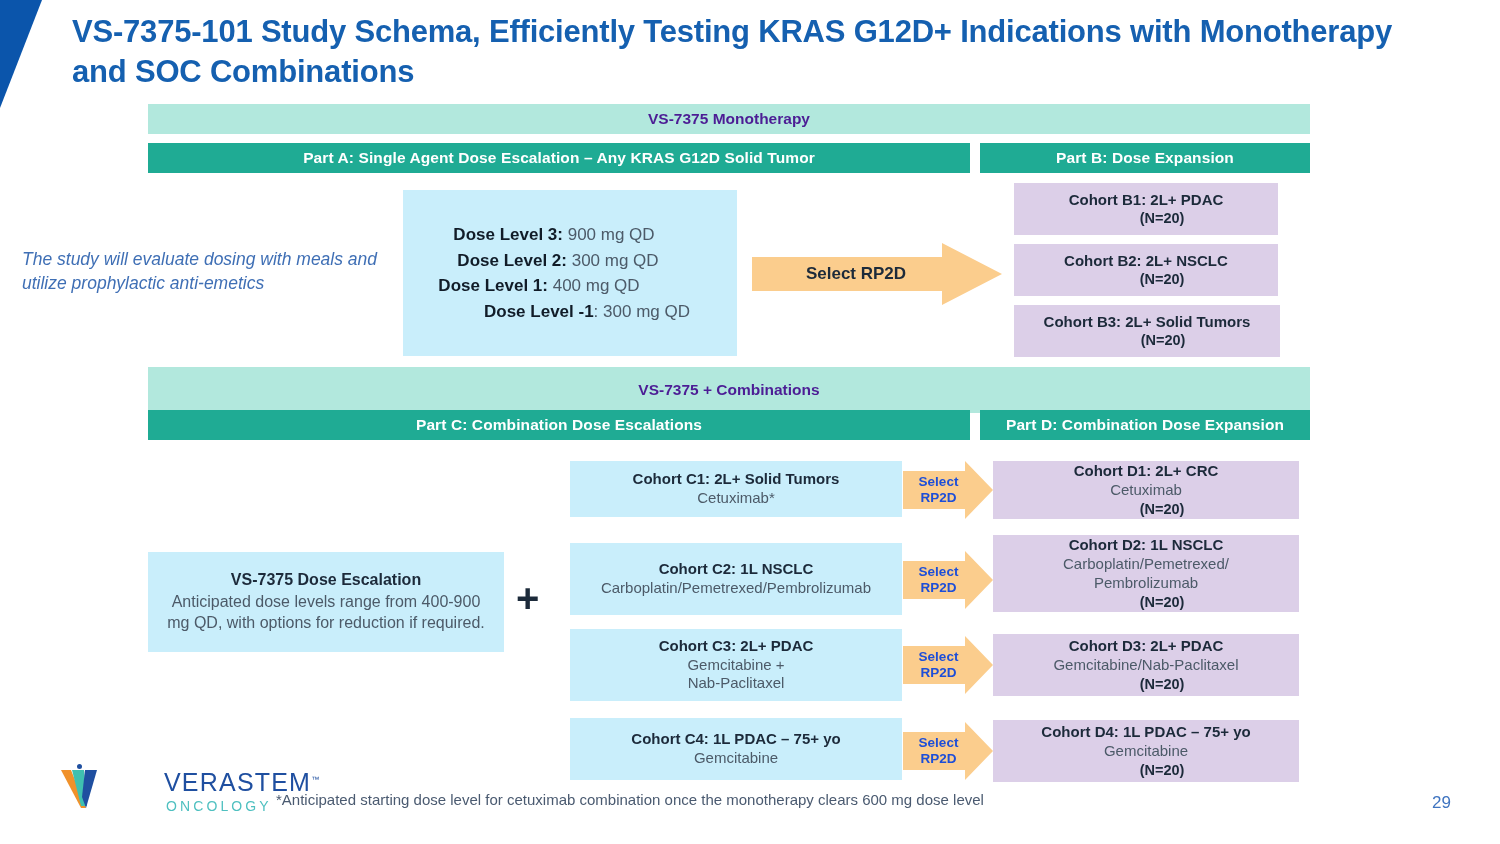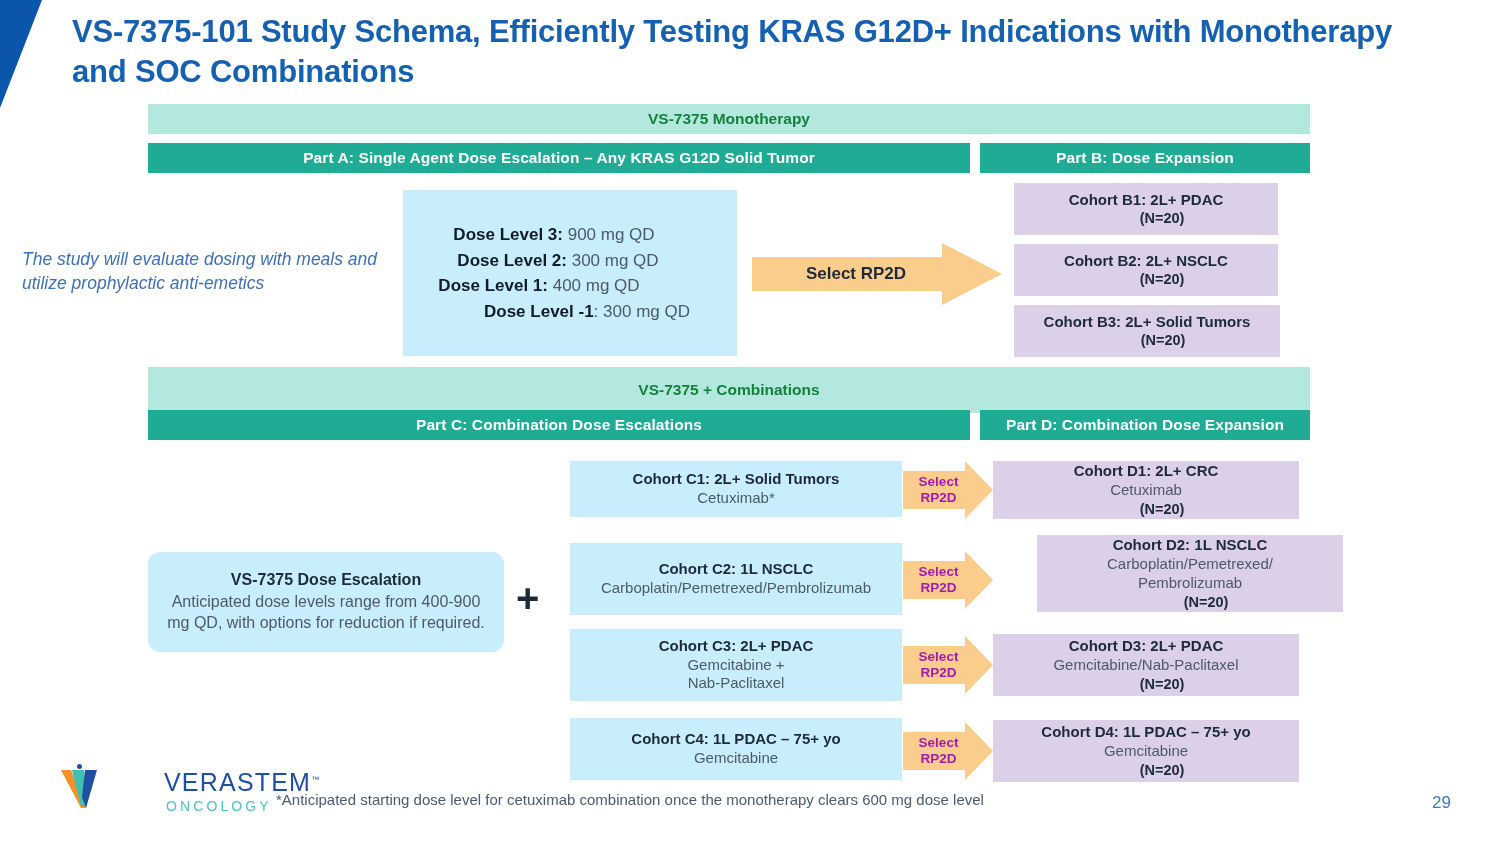--- a/index.html
+++ b/index.html
@@ -22,21 +22,21 @@
     position:absolute;left:72px;top:12px;width:1340px;
     font-size:31px;line-height:1.28;font-weight:bold;
     color:#1560b0;letter-spacing:-0.2px;
   }
 
   
   .bar{
     position:absolute;display:flex;align-items:center;justify-content:center;
     text-align:center;box-sizing:border-box;
   }
-  .bar-mint{background:#b2e8dd;color:#15803d;font-weight:bold;font-size:15.5px;}
+  .bar-mint{background:#b2e8dd;color:#4c1d95;font-weight:bold;font-size:15.5px;}
   .bar-teal{background:#1fab94;color:#ffffff;font-weight:bold;font-size:15.5px;letter-spacing:0.1px;}
 
   
   .box{
     position:absolute;box-sizing:border-box;
     display:flex;flex-direction:column;align-items:center;justify-content:center;
     text-align:center;padding:4px 8px;
   }
   .box-blue{background:#c9eefb;color:#26333f;}
   .box-purple{background:#dccfe8;color:#2b2536;}
@@ -69,35 +69,35 @@
     position:absolute;left:0;top:0;width:100%;height:100%;
     display:flex;align-items:center;justify-content:center;
     font-weight:bold;font-size:17px;color:#1c2a3a;padding-right:42px;
     box-sizing:border-box;
   }
   
   .arrow-sm{position:absolute;}
   .arrow-sm .lbl{
     position:absolute;left:0;top:0;width:100%;height:100%;
     display:flex;flex-direction:column;align-items:center;justify-content:center;
-    font-weight:bold;font-size:13.5px;line-height:1.18;color:#a21caf;
+    font-weight:bold;font-size:13.5px;line-height:1.18;color:#1d4ed8;
     padding-right:19px;box-sizing:border-box;
   }
 
   
   .plus-sign{
     position:absolute;left:516px;top:578px;
     font-size:40px;font-weight:bold;color:#1c2a3a;line-height:1;
   }
 
   
   .esc-box{
     position:absolute;background:#c9eefb;box-sizing:border-box;
     display:flex;flex-direction:column;align-items:center;justify-content:center;
-    padding:6px 14px;text-align:center;border-radius:12px;
+    padding:6px 14px;text-align:center;
   }
   .esc-box .hd{font-weight:bold;font-size:16px;color:#1c2a3a;margin-bottom:3px;}
   .esc-box .bd{font-size:16px;line-height:1.28;color:#4c5a68;}
 
   
   .footnote{
     position:absolute;left:276px;top:791px;
     font-size:15px;color:#4a5a70;white-space:nowrap;
   }
   
@@ -244,21 +244,21 @@
       <span>Select</span>
       <span>RP2D</span>
     </div>
   </div>
 
   <div class="box box-purple" style="left:993px;top:461px;width:306px;height:58px;">
     <div class="hd">Cohort D1: 2L+ CRC</div>
     <div class="sub">Cetuximab</div>
     <div class="nn">(N=20)</div>
   </div>
-  <div class="box box-purple" style="left:993px;top:535px;width:306px;height:77px;margin-left:44px;">
+  <div class="box box-purple" style="left:993px;top:535px;width:306px;height:77px;">
     <div class="hd">Cohort D2: 1L NSCLC</div>
     <div class="sub" style="white-space:pre-line;">Carboplatin/Pemetrexed/
 Pembrolizumab</div>
     <div class="nn">(N=20)</div>
   </div>
   <div class="box box-purple" style="left:993px;top:634px;width:306px;height:62px;">
     <div class="hd">Cohort D3: 2L+ PDAC</div>
     <div class="sub">Gemcitabine/Nab-Paclitaxel</div>
     <div class="nn">(N=20)</div>
   </div>

